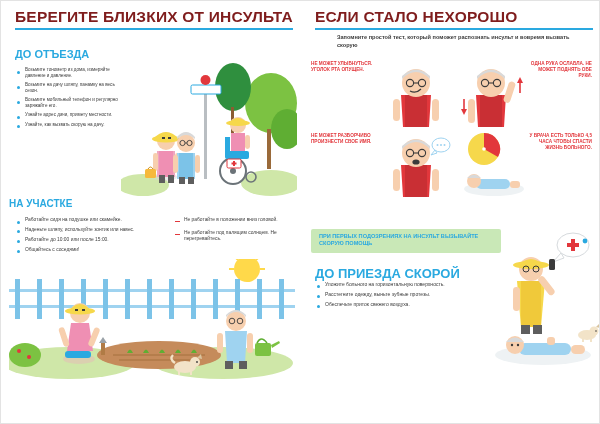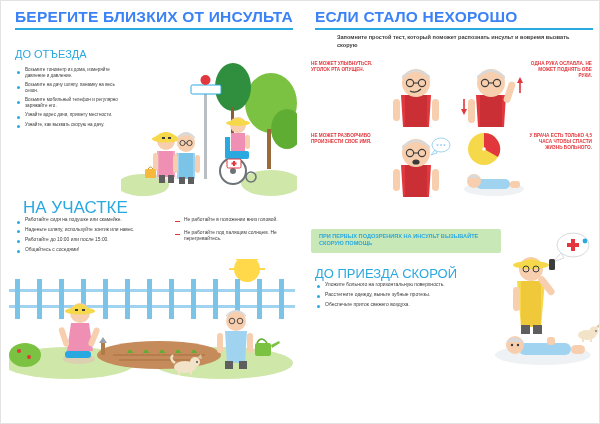--- a/index.html
+++ b/index.html
@@ -24,26 +24,26 @@
     top: 0;
     height: 424px;
     box-sizing: border-box;
   }
   .col-left { left: 0; width: 300px; }
   .col-right { left: 300px; width: 300px; }
 
   
   .h1 {
     font-weight: bold;
-    color: #3b82f6;
+    color: #7f1d1d;
     letter-spacing: 0.2px;
     line-height: 1.05;
   }
   .h2 {
-    font-weight: normal;
+    font-weight: bold;
     color: #2aa9e0;
     line-height: 1.05;
   }
   .bullets {
     list-style: none;
     margin: 0;
     padding: 0;
   }
   .bullets li {
     position: relative;
@@ -110,23 +110,23 @@
     position: absolute;
     left: 120px;
     top: 58px;
     width: 176px;
     height: 140px;
   }
 
   
   .sec-plot-title {
     position: absolute;
-    left: 22px;
+    left: 8px;
     top: 198px;
-    font-size: 17px;
+    font-size: 10px;
   }
   .sec-plot-list {
     position: absolute;
     left: 16px;
     top: 216px;
     width: 148px;
     font-size: 4.9px;
   }
   .sec-plot-dont {
     position: absolute;

